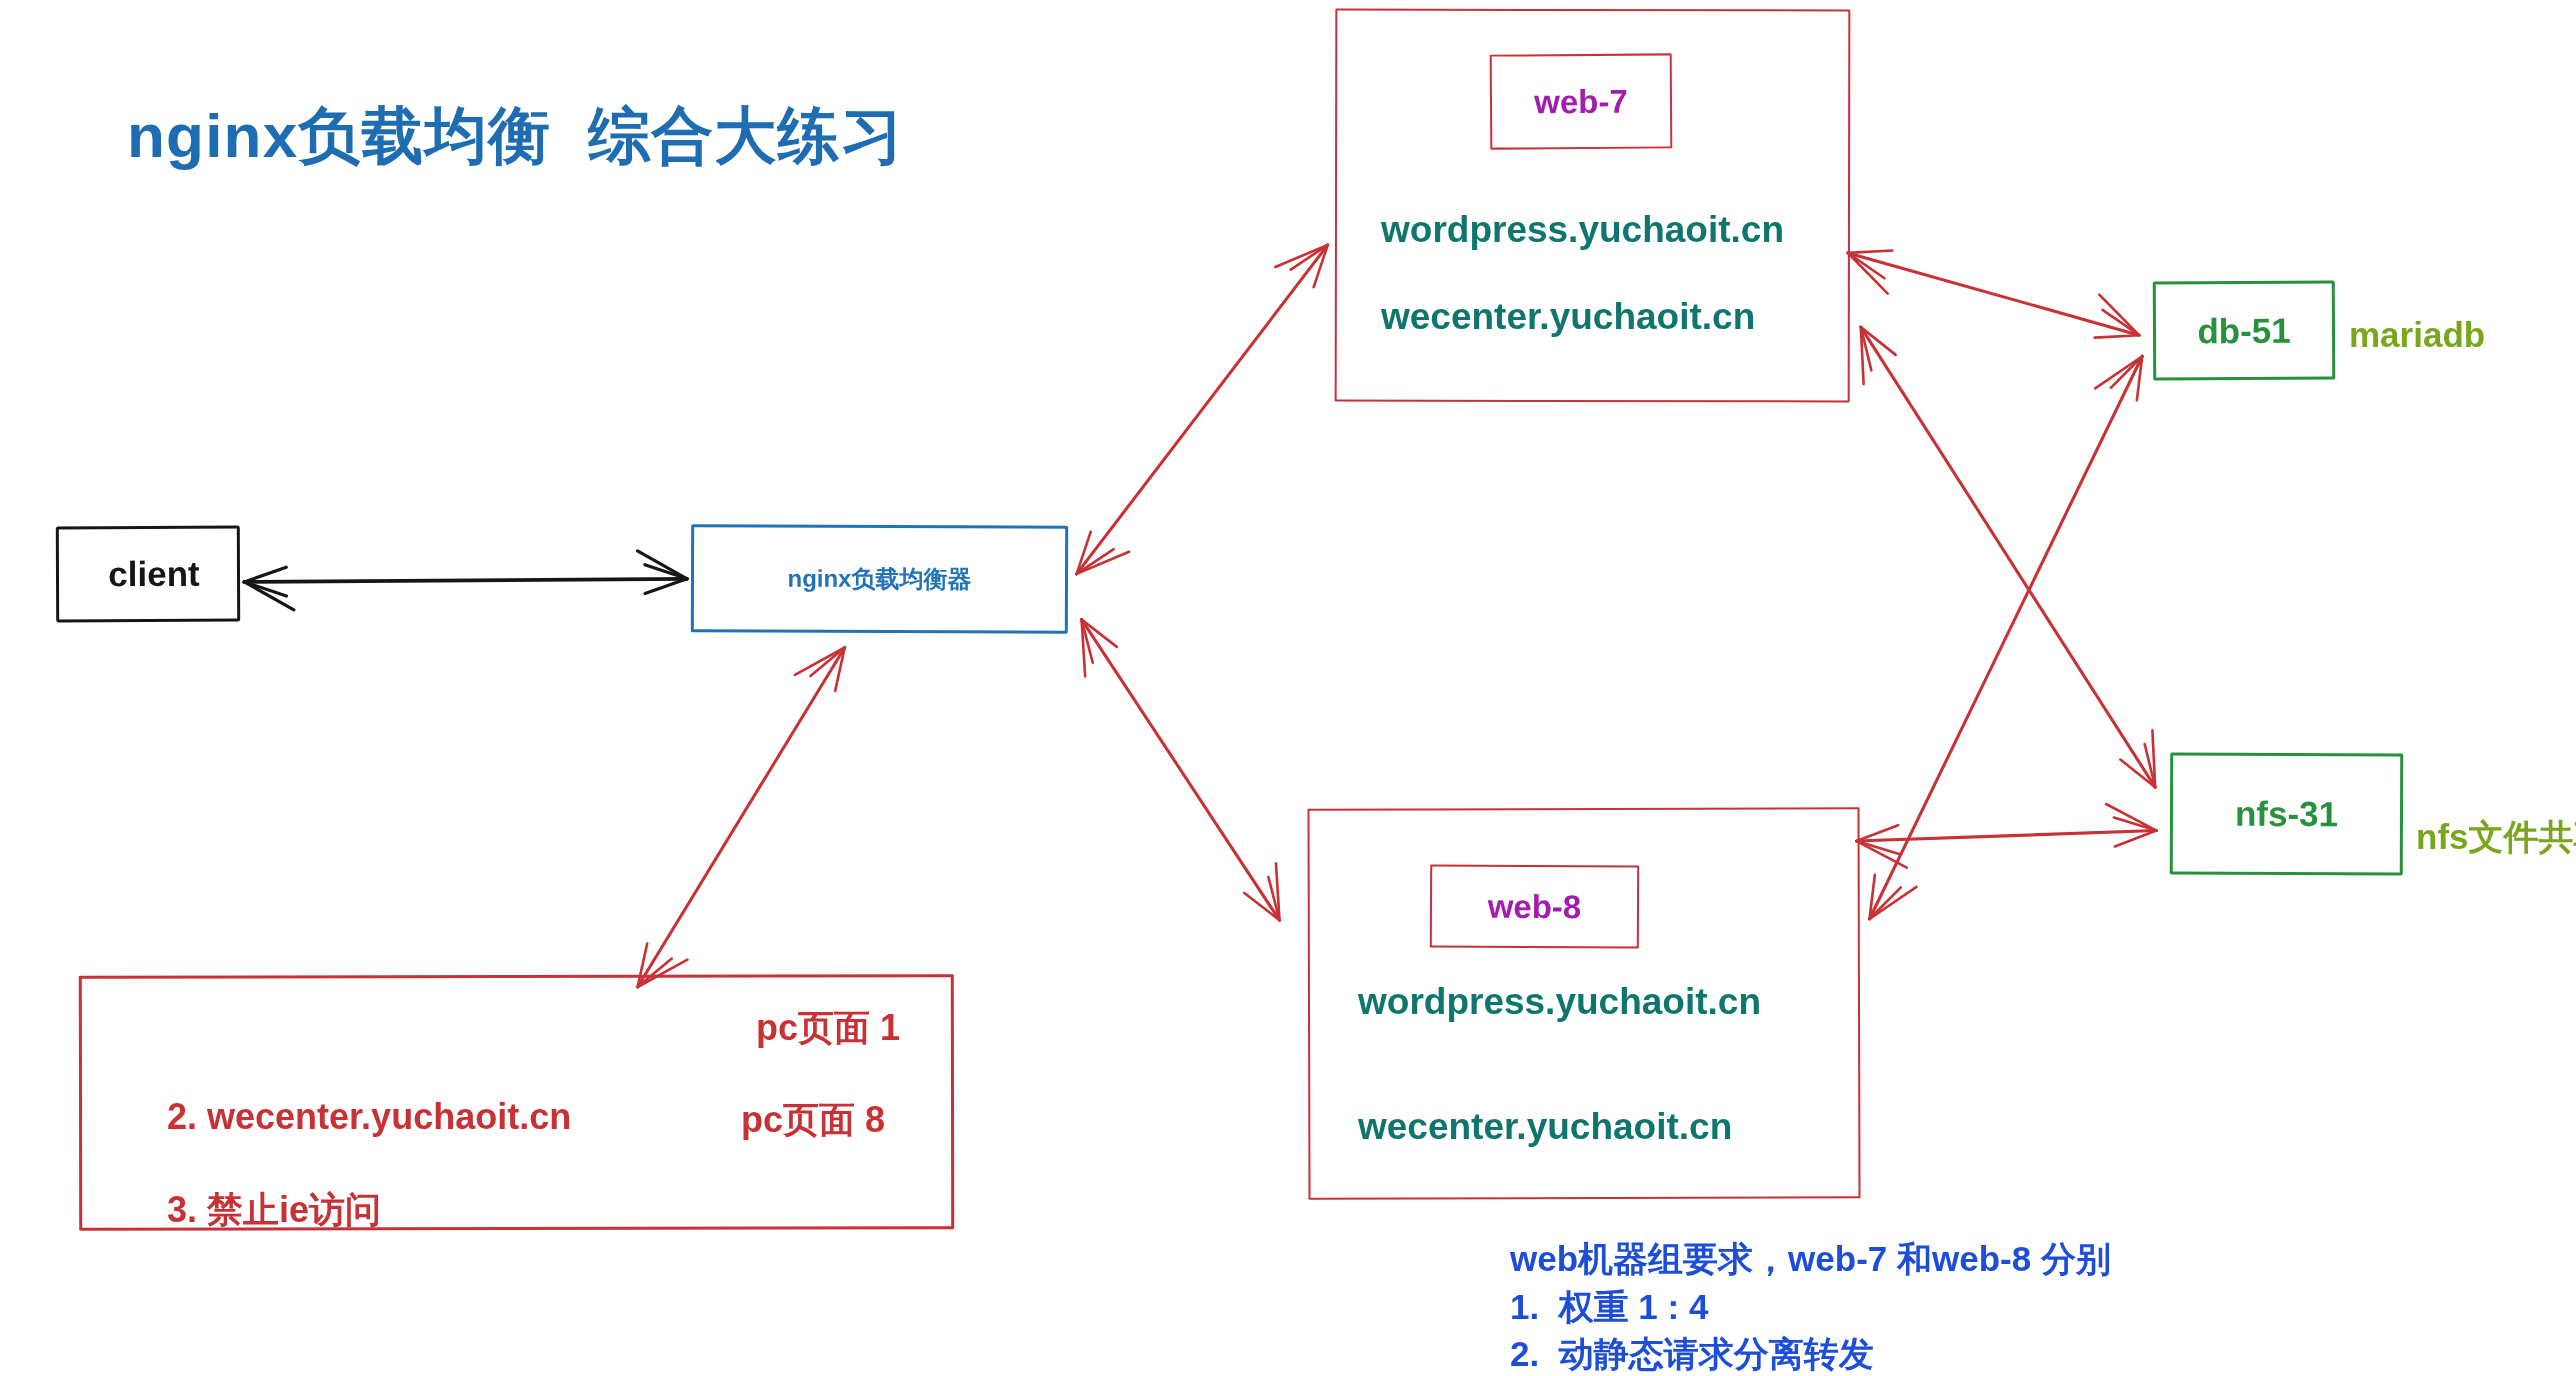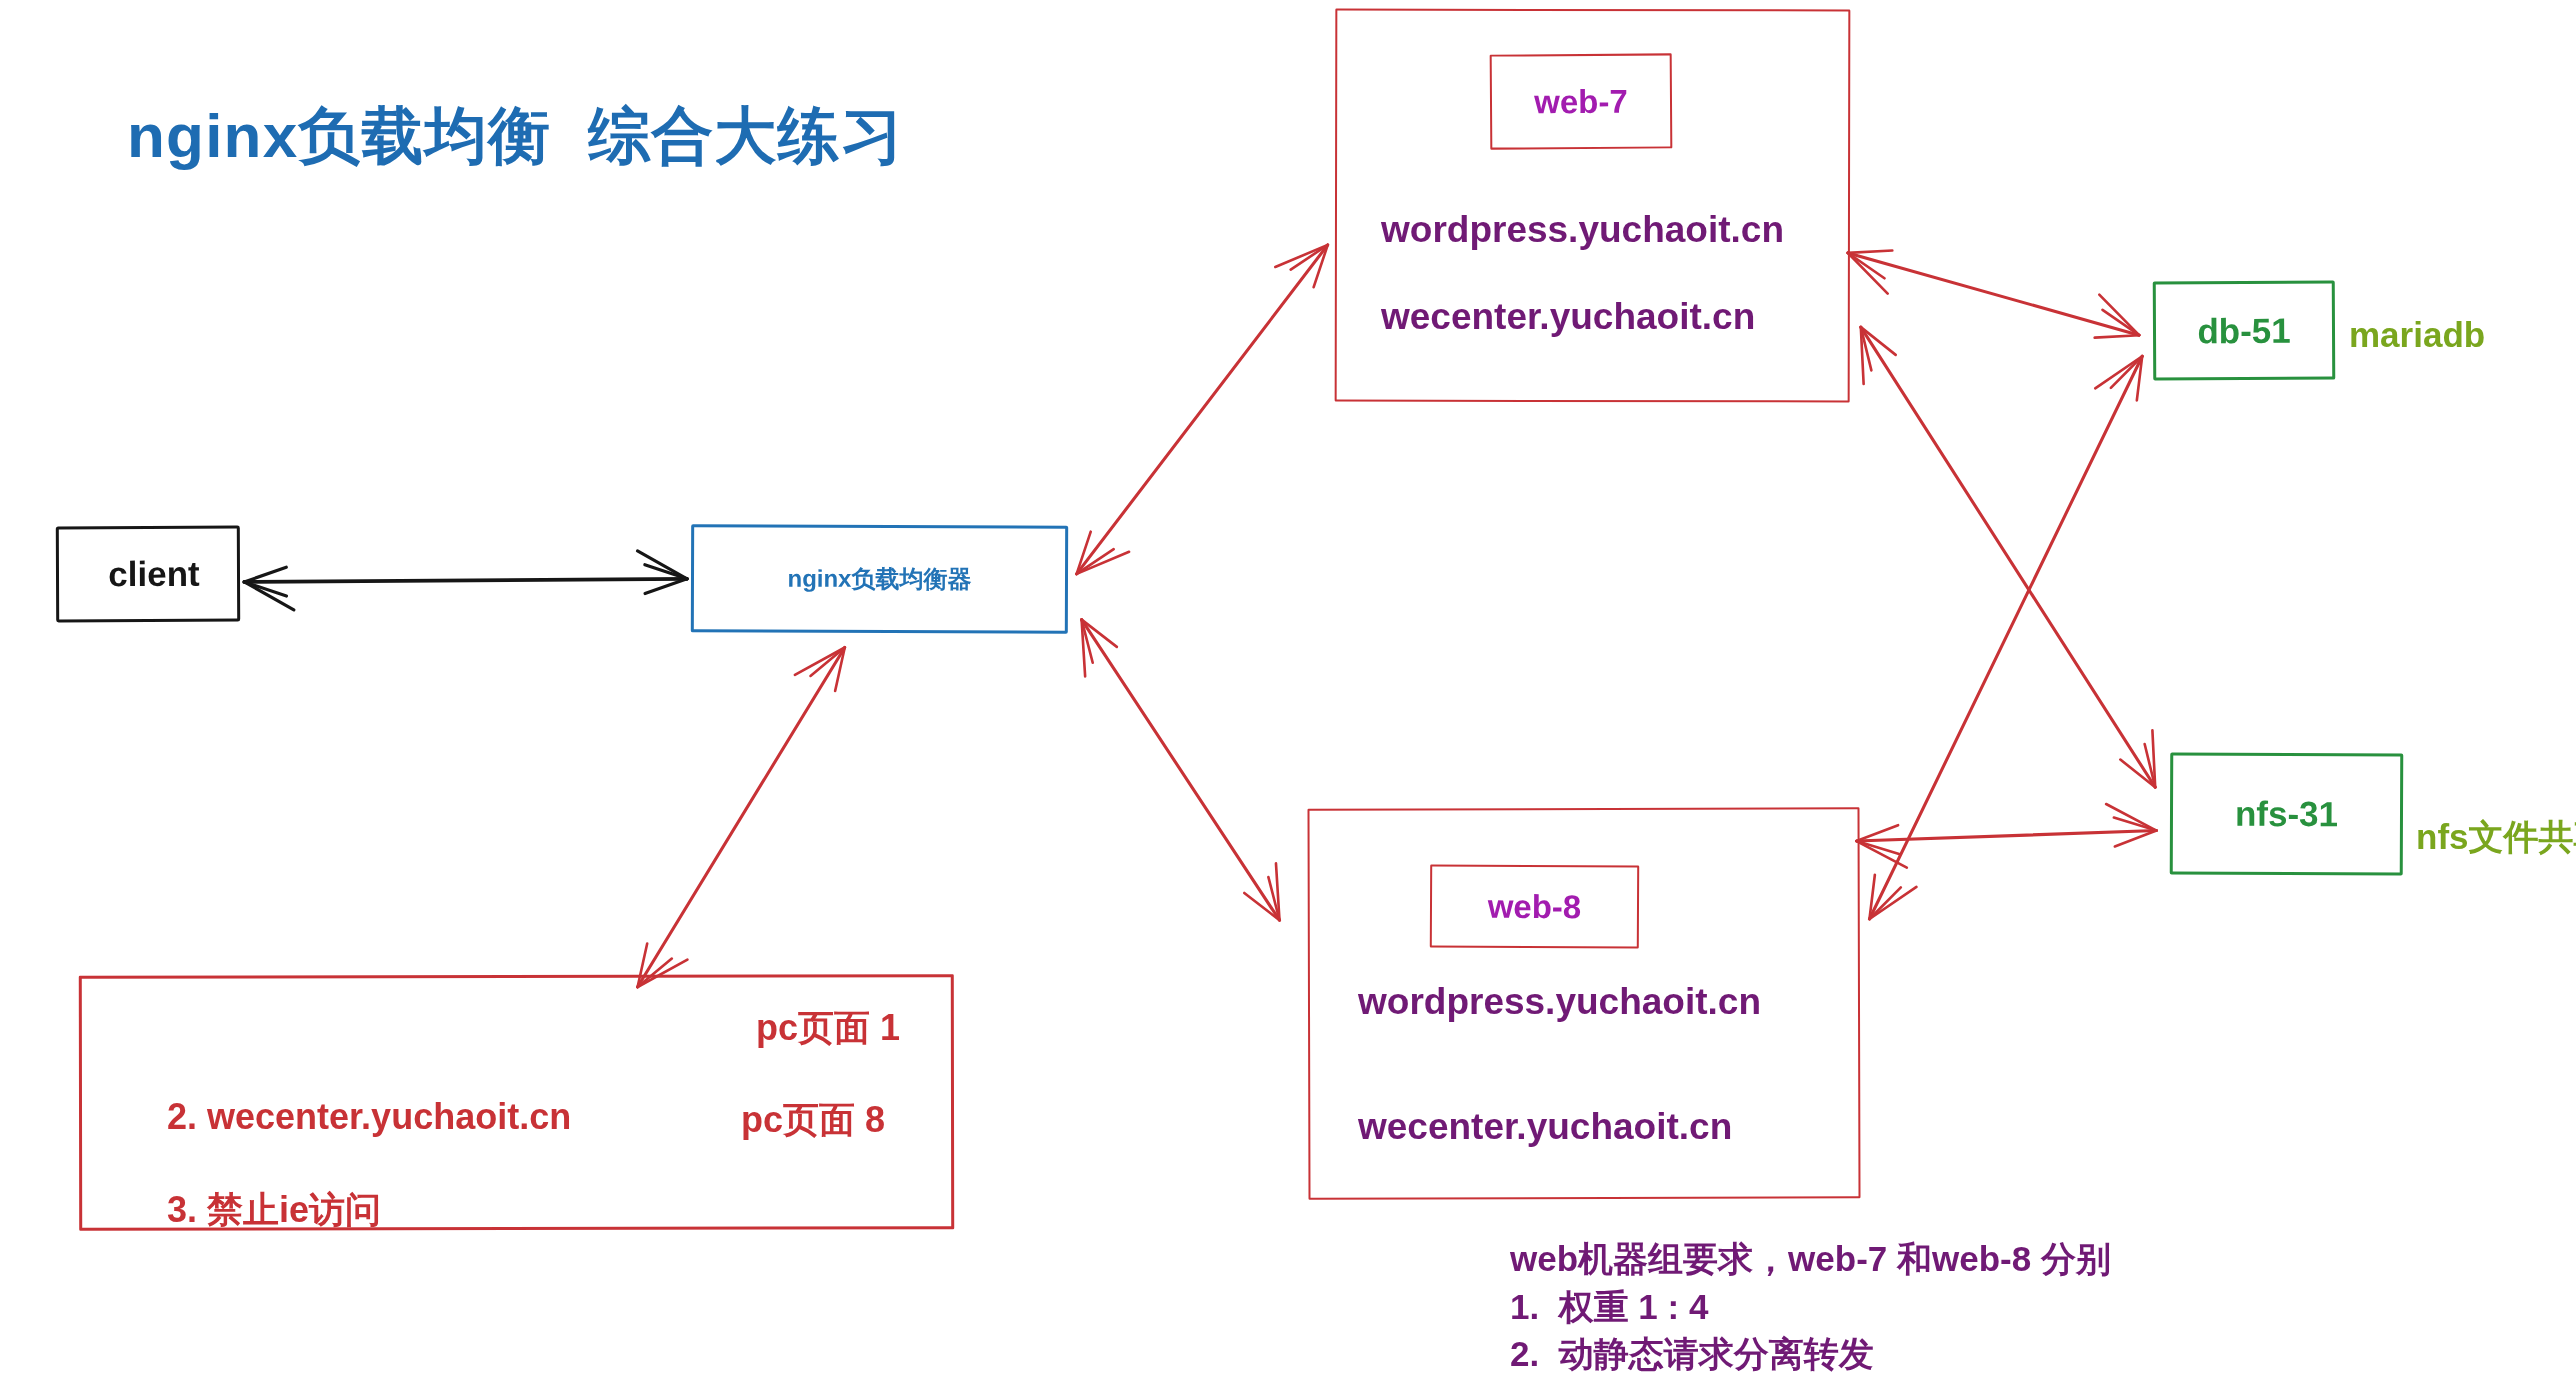--- a/index.html
+++ b/index.html
@@ -20,21 +20,21 @@
   .lb-box span{font-size:24px;font-weight:bold;color:#2273b6;}
   
   .web-outer{border:2.5px solid #c83236;border-radius:1.2px;}
   .web7-outer{left:1290px;top:9.3px;width:511px;height:389px;transform:rotate(0.1deg);}
   .web8-outer{left:1263px;top:808px;width:548px;height:387px;transform:rotate(-0.15deg);}
   .web-inner{box-sizing:border-box;border:2.5px solid #c83236;border-radius:1.2px;
              display:flex;align-items:center;justify-content:center;}
   .web7-inner{left:1445px;top:54px;width:182px;height:95px;transform:rotate(-0.4deg);}
   .web8-inner{left:1385px;top:865px;width:209px;height:83px;transform:rotate(0.3deg);}
   .web-inner span{font-size:33px;font-weight:bold;color:#a21caf;}
-  .domain{font-size:37px;font-weight:bold;color:#701a75;white-space:pre;}
+  .domain{font-size:37px;font-weight:bold;color:#0f766e;white-space:pre;}
   .w7d1{left:1336px;top:209px;}
   .w7d2{left:1336px;top:296px;}
   .w8d1{left:1313px;top:981px;}
   .w8d2{left:1313px;top:1106px;}
   
   .green-box{box-sizing:border-box;border:3.1px solid #28913e;border-radius:1.9px;
              display:flex;align-items:center;justify-content:center;background:#fff;}
   .db-box{left:2108px;top:281px;width:182px;height:99px;transform:rotate(-0.3deg);}
   .nfs-box{left:2125px;top:753px;width:233px;height:122px;transform:rotate(0.25deg);}
   .green-box span{font-size:35px;font-weight:bold;color:#28913e;}
@@ -42,21 +42,21 @@
   .mariadb-label{left:2304px;top:315px;}
   .nfs-label{left:2371px;top:814px;}
   
   .req-box{left:34px;top:975px;width:875px;height:255px;border:3.1px solid #c83236;
            border-radius:1.2px;transform:rotate(-0.1deg);}
   .req-line{font-size:36px;font-weight:bold;color:#c83236;white-space:pre;}
   .req-l0{left:122px;top:1004px;}  .req-r0{left:711px;top:1004px;}
   .req-l1{left:122px;top:1096px;}  .req-r1{left:696px;top:1096px;}
   .req-l2{left:122px;top:1186px;}
   
-  .note{font-size:35px;font-weight:bold;color:#701a75;white-space:pre;}
+  .note{font-size:35px;font-weight:bold;color:#1d4ed8;white-space:pre;}
   .note0{left:1465px;top:1236px;}
   .note1{left:1465px;top:1284px;}
   .note2{left:1465px;top:1331px;}
   
   #arrows{position:absolute;left:0;top:0;pointer-events:none;}
 </style>
 </head>
 <body>
 
 <div id="canvas">

